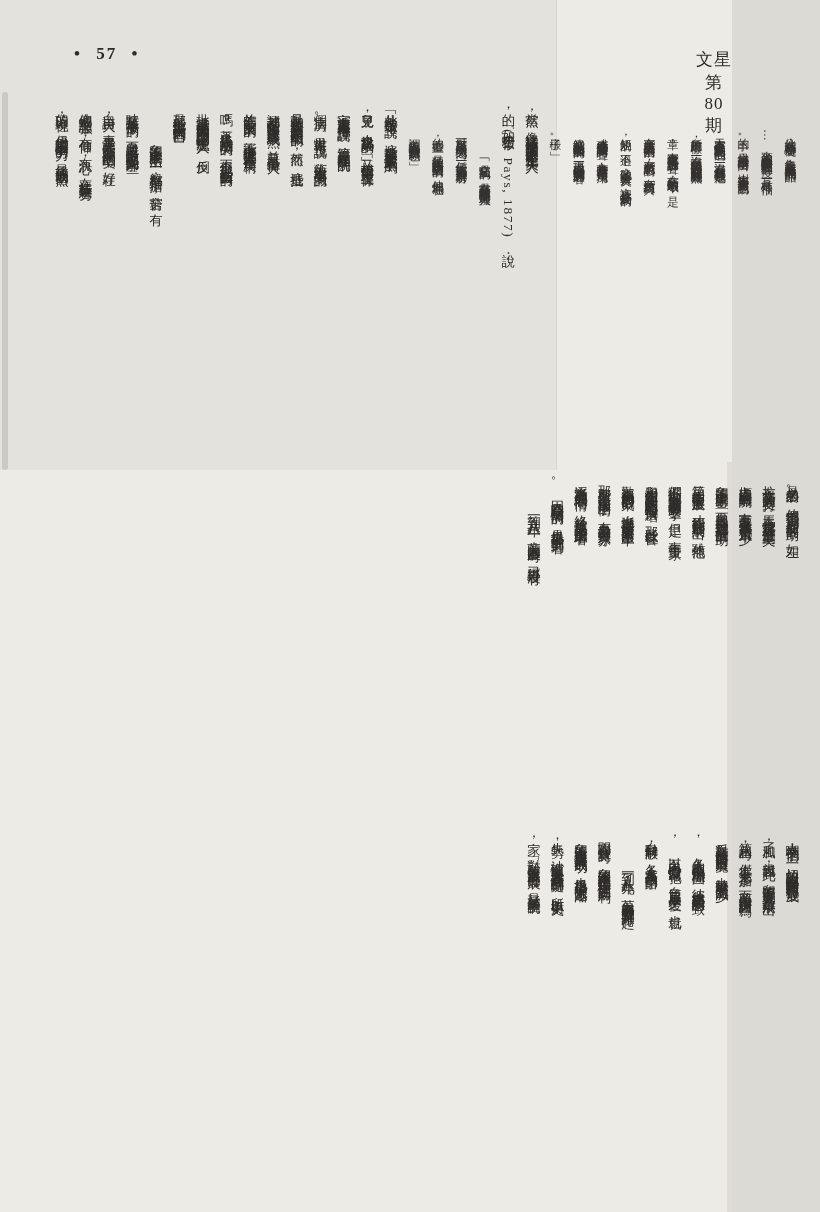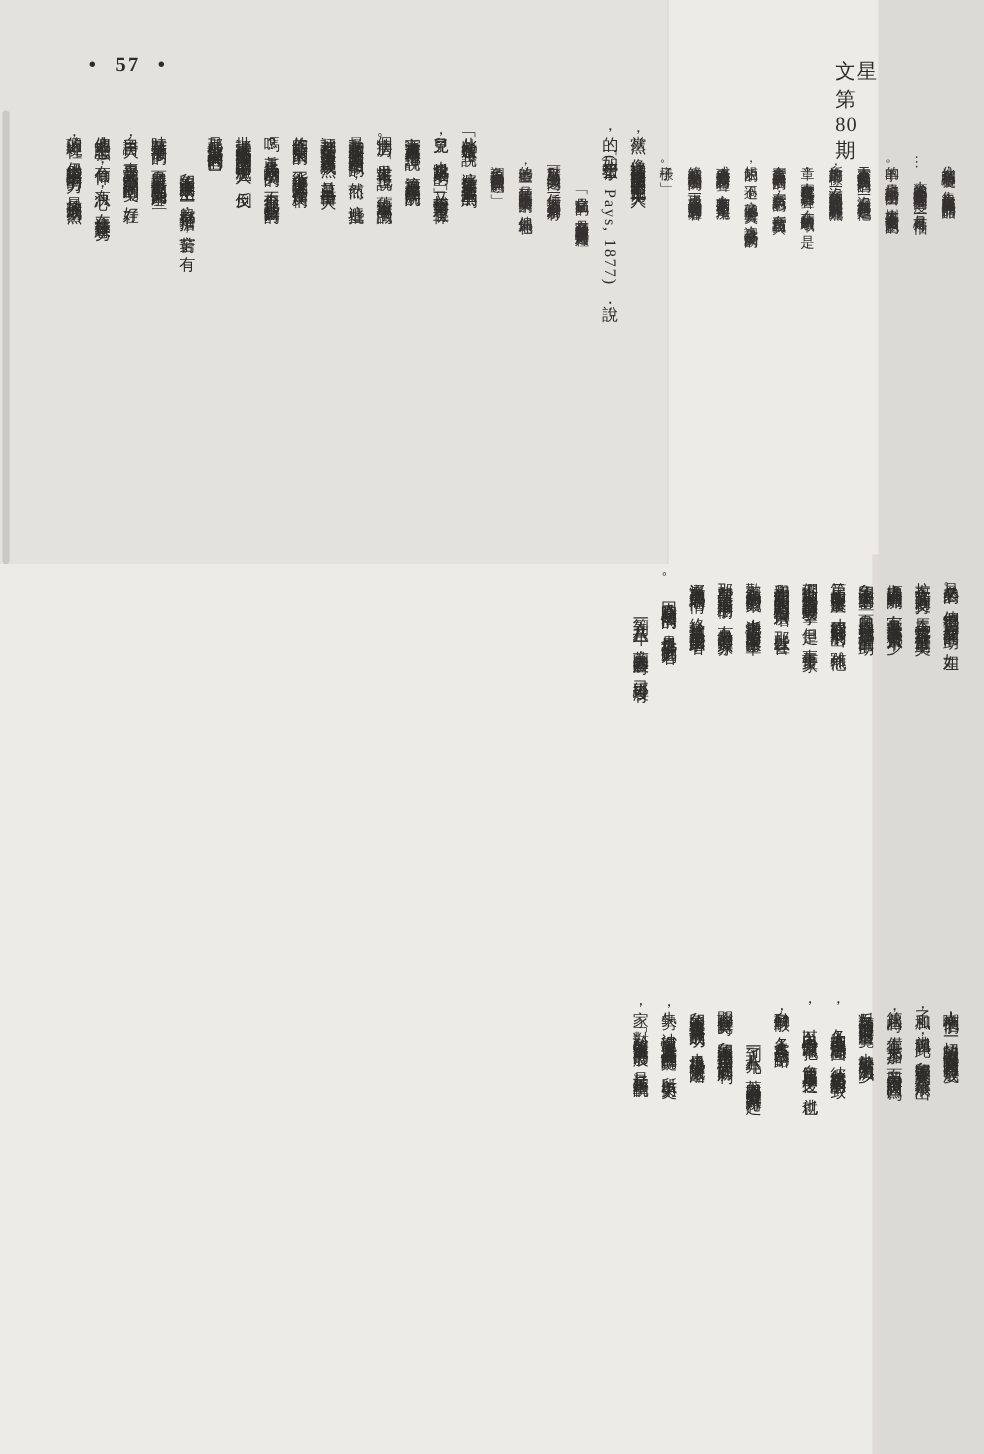--- a/index.html
+++ b/index.html
@@ -6,20 +6,21 @@
   body{
     width:820px;height:1212px;
     background:#dcdad4;
     font-family:"Liberation Serif", serif;
     overflow:hidden;
   }
   .page{
     position:relative;width:732px;height:1212px;
     background:#edebe5;
     color:#2e2c29;
+    text-align:center;
   }
   
   .shade-topleft{
     position:absolute;left:0;top:0;width:556px;height:470px;
     background:#e4e2dc;border-right:1px solid #d9d7d1;
   }
   .gutter-shadow{
     position:absolute;left:2px;top:92px;width:6px;height:378px;
     background:rgba(90,88,84,0.18);border-radius:3px;
   }

